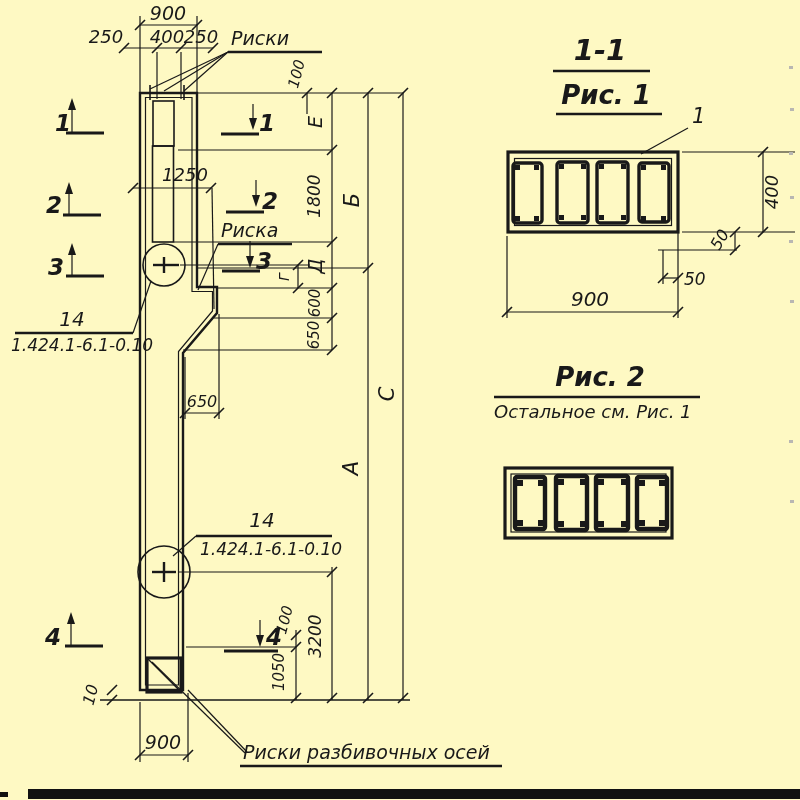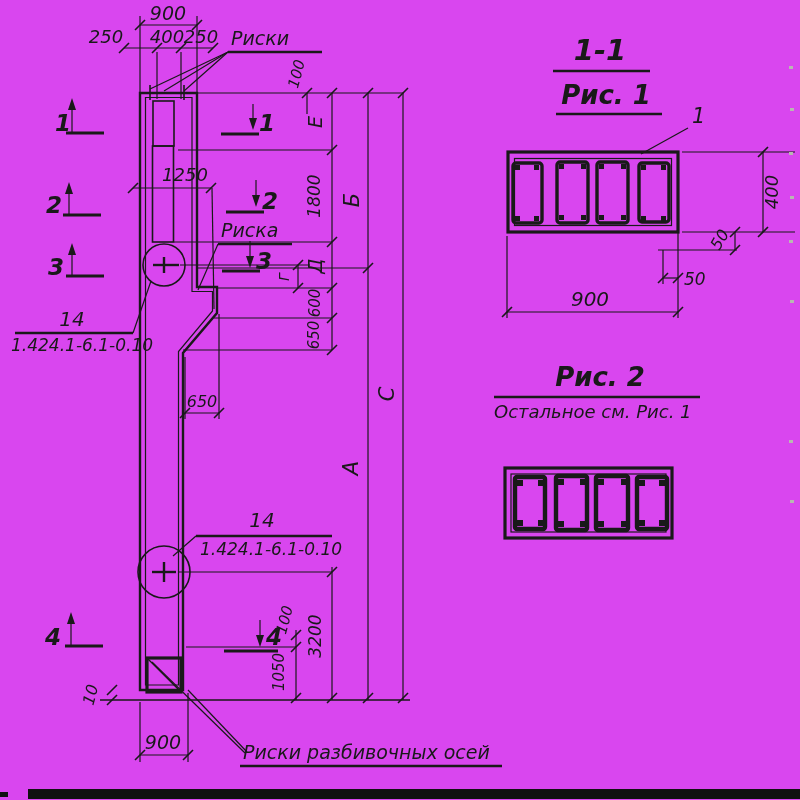--- a/index.html
+++ b/index.html
@@ -1,16 +1,16 @@
 <!DOCTYPE html>
 <html><head>
 <meta charset="utf-8">
 <style>
   html,body{margin:0;padding:0;background:#e9e8e4;}
-  .page{width:800px;height:800px;background:#d946ef;position:relative;overflow:hidden;}
+  .page{width:800px;height:800px;background:#fef9c3;position:relative;overflow:hidden;}
   svg text{font-family:"DejaVu Sans",sans-serif;font-style:italic;fill:#191919;}
   .ink{stroke:#191919;fill:none;}
   .thin{stroke-width:1.2;}
   .med{stroke-width:1.6;}
   .bold{stroke-width:2.4;}
   .xbold{stroke-width:3.2;}
   .loop{stroke-width:3.4;}
   .loop2{stroke-width:4.4;}
   .tick{stroke:#191919;stroke-width:1.6;}
   .uline{stroke:#191919;stroke-width:2.6;}

